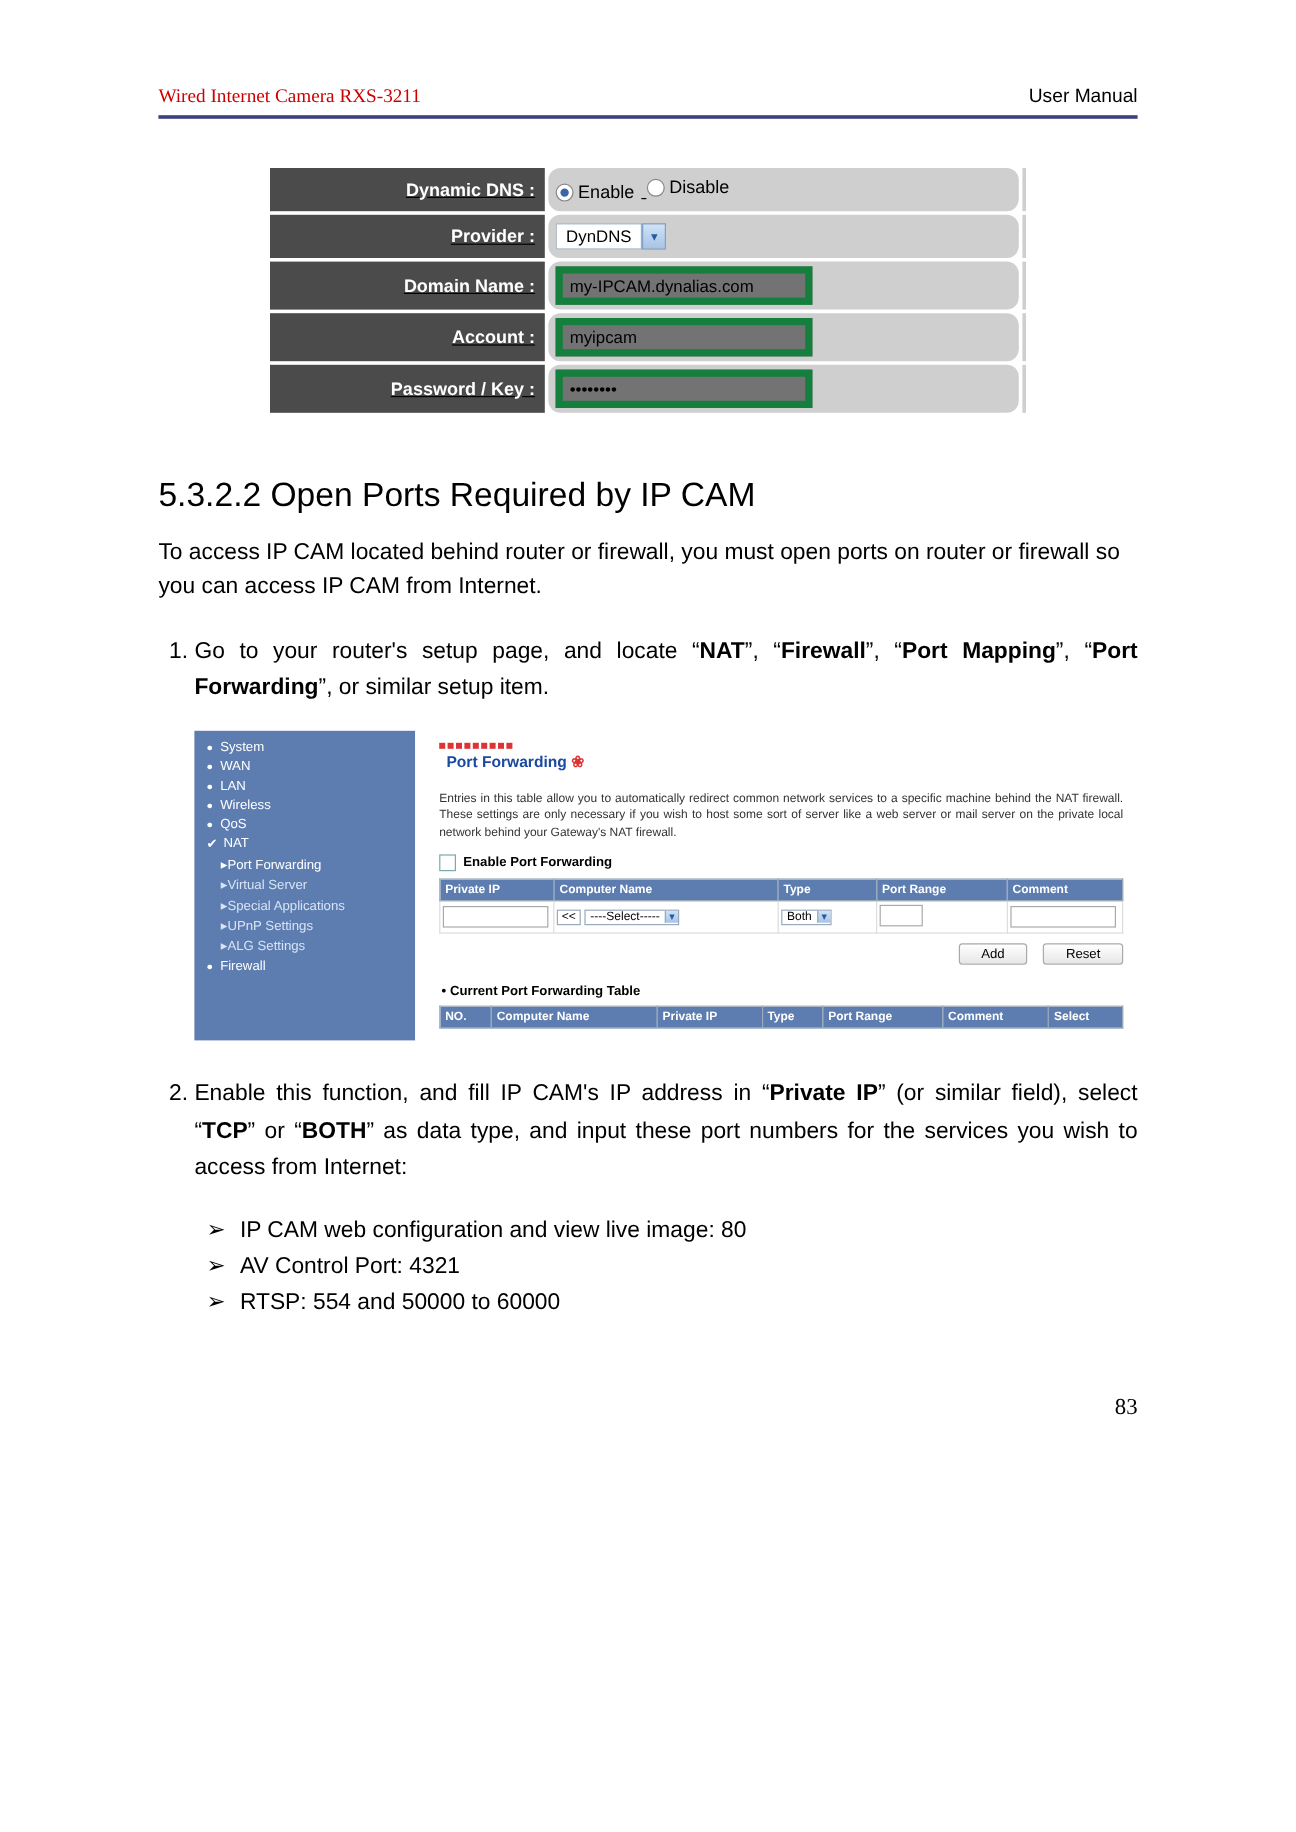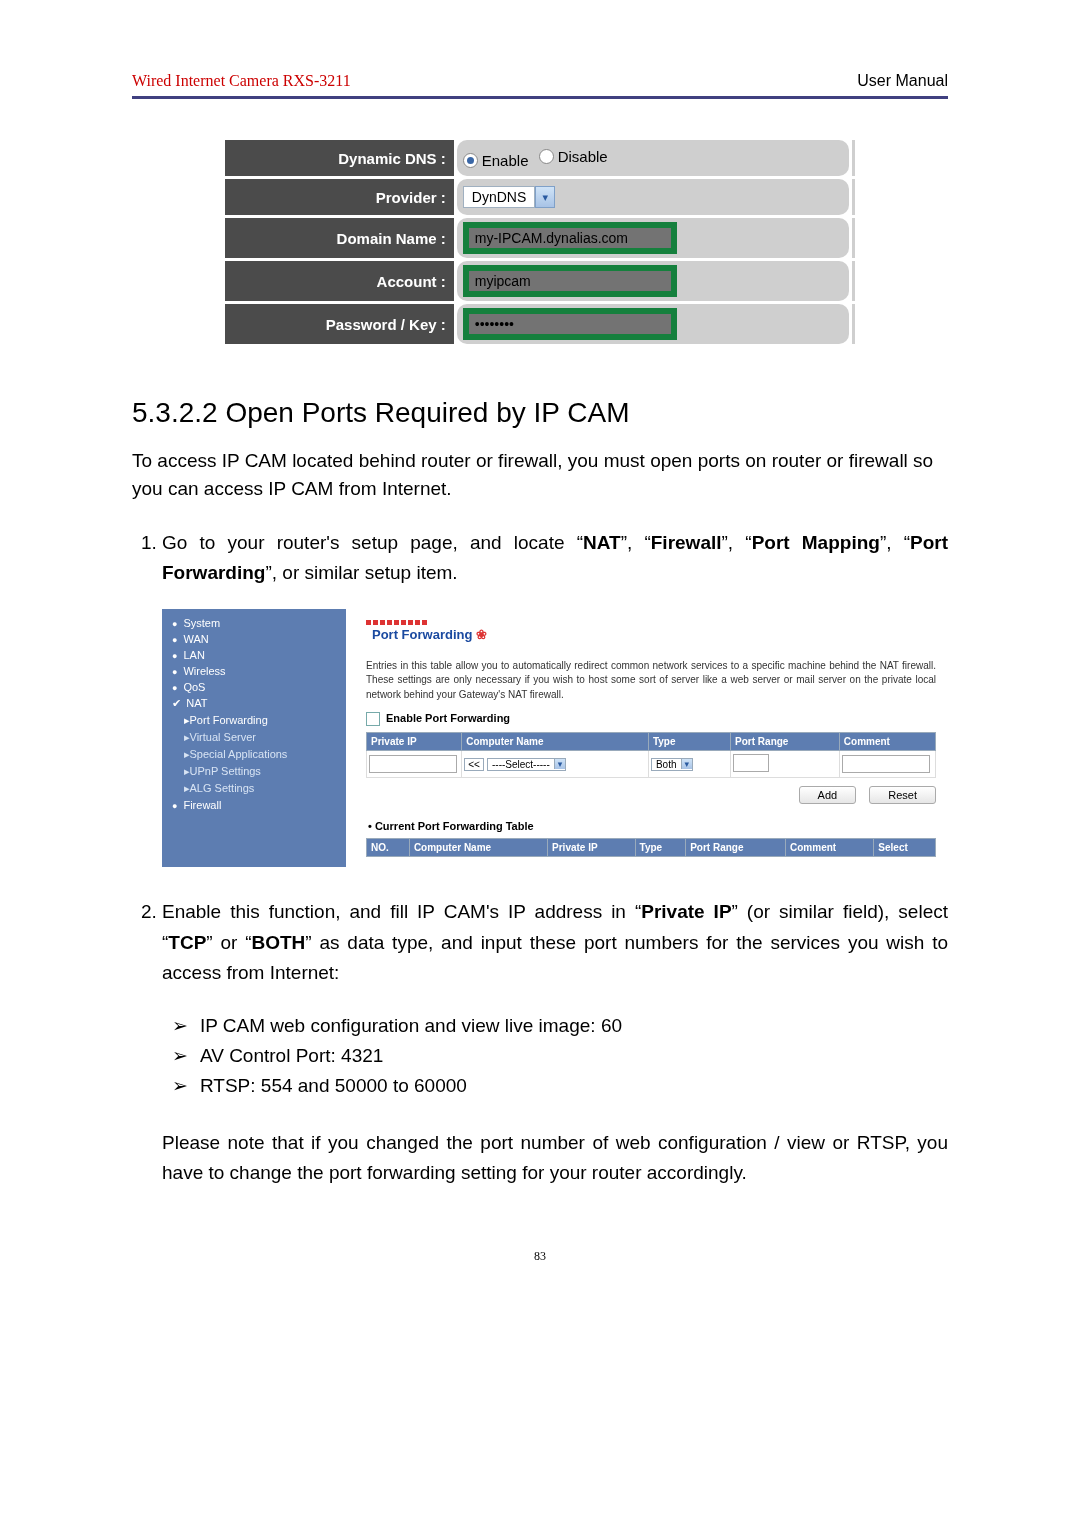--- a/index.html
+++ b/index.html
@@ -3,21 +3,21 @@
 <meta charset="utf-8">
 <style>
   html,body{margin:0;padding:0;background:#fff;}
   body{font-family:"Times New Roman",serif;font-size:19px;color:#000;width:1080px;}
   .page{padding:72px 132px 40px 132px;}
   .hdr{display:flex;justify-content:space-between;font-size:16px;}
   .hdr .prod{color:#c00;}
   .hdr .man{color:#000;font-family:Arial,sans-serif;}
   .rule{border:none;border-top:3px solid #404080;margin:6px 0 38px 0;}
   
-  .ddns{width:78%;margin:0 auto 40px auto;border-collapse:separate;border-spacing:3px;}
+  .ddns{width:78%;margin:0 auto 40px auto;border-collapse:separate;border-spacing:3px;text-decoration:underline;}
   .ddns tr{height:36px;}
   .ddns td.lbl{background:#4b4b4b;color:#fff;font:bold 15px Arial,sans-serif;text-align:right;padding-right:8px;width:220px;}
   .ddns td.val{background:#cfcfcf;padding:4px 6px;font:15px Arial,sans-serif;border-radius:10px;}
   .ddns td.fill{background:#cfcfcf;}
   .rad{display:inline-flex;align-items:center;margin-right:6px;}
   .rad .c{width:13px;height:13px;border:1px solid #888;border-radius:50%;background:#fff;margin-right:4px;display:inline-flex;align-items:center;justify-content:center;}
   .rad .c.sel::after{content:"";width:7px;height:7px;border-radius:50%;background:#3a67a6;}
   .sel{display:inline-flex;align-items:center;text-align:right;}
   .sel .box{background:#fff;border:1px solid #a0b0c0;padding:2px 8px;font:14px Arial,sans-serif;}
   .sel .dd{width:18px;height:20px;background:linear-gradient(#cfe3f7,#a8c3e6);border:1px solid #7fa0c8;display:flex;align-items:center;justify-content:center;color:#2a5aa0;font-size:11px;}
@@ -49,21 +49,21 @@
   .rtbl{width:100%;margin-top:6px;border-collapse:collapse;}
   .rtbl th{background:#5d7db1;color:#fff;font:bold 10px Verdana,sans-serif;padding:3px 4px;border:1px solid #9ab;}
   .rtbl td{border:1px solid #ddd;padding:2px;height:22px;}
   .rtbl .inp{border:1px solid #aaa;width:95%;height:16px;background:#fff;}
   .minisel{border:1px solid #9ab;background:#fff;font:10px Verdana,sans-serif;display:inline-flex;align-items:center;}
   .minisel .dd{background:linear-gradient(#cfe3f7,#a8c3e6);color:#2a5aa0;padding:0 3px;border-left:1px solid #9ab;font-size:9px;}
   .rbtns{text-align:right;margin-top:8px;}
   .rbtn{display:inline-block;background:linear-gradient(#fff,#e6e6e6);border:1px solid #aaa;border-radius:3px;padding:2px 18px;font:11px Verdana,sans-serif;margin-left:10px;}
   .rbtn.dis{color:#aaa;}
   .sub-title{font:bold 11px Verdana,sans-serif;margin:16px 0 4px 2px;}
-  .pgnum{text-align:center;font-size:12px;margin-top:60px;font-family:'Times New Roman',serif;}
+  .pgnum{text-align:right;font-size:19px;margin-top:60px;font-family:'Times New Roman',serif;}
 </style>
 </head>
 <body>
 
 <div class="page">
   <div class="hdr">
     <span><span class="prod">Wired Internet Camera</span> <span class="prod">RXS-3211</span></span>
     <span class="man">User Manual</span>
   </div>
   <hr class="rule">
@@ -194,23 +194,22 @@
           </tbody>
             </table>
         </div>
       </div>
     </li>
 
     <li>
       <span>Enable this function, and fill IP CAM's IP address in “</span><b>Private IP</b><span>” (or similar field), select “</span><b>TCP</b><span>” or “</span><b>BOTH</b><span>” as data type, and input these port numbers for the services you wish to access from Internet:</span>
 
       <ul class="ports">
-        <li>IP CAM web configuration and view live image: 60</li>
+        <li>IP CAM web configuration and view live image: 80</li>
         <li>AV Control Port: 4321</li>
         <li>RTSP: 554 and 50000 to 60000</li>
       </ul>
 
-      <div style="text-align:justify;">Please note that if you changed the port number of web configuration / view or RTSP, you have to change the port forwarding setting for your router accordingly.</div>
     </li>
   </ol>
 
   <div class="pgnum">83</div>
 </div>
 
 </body></html>

